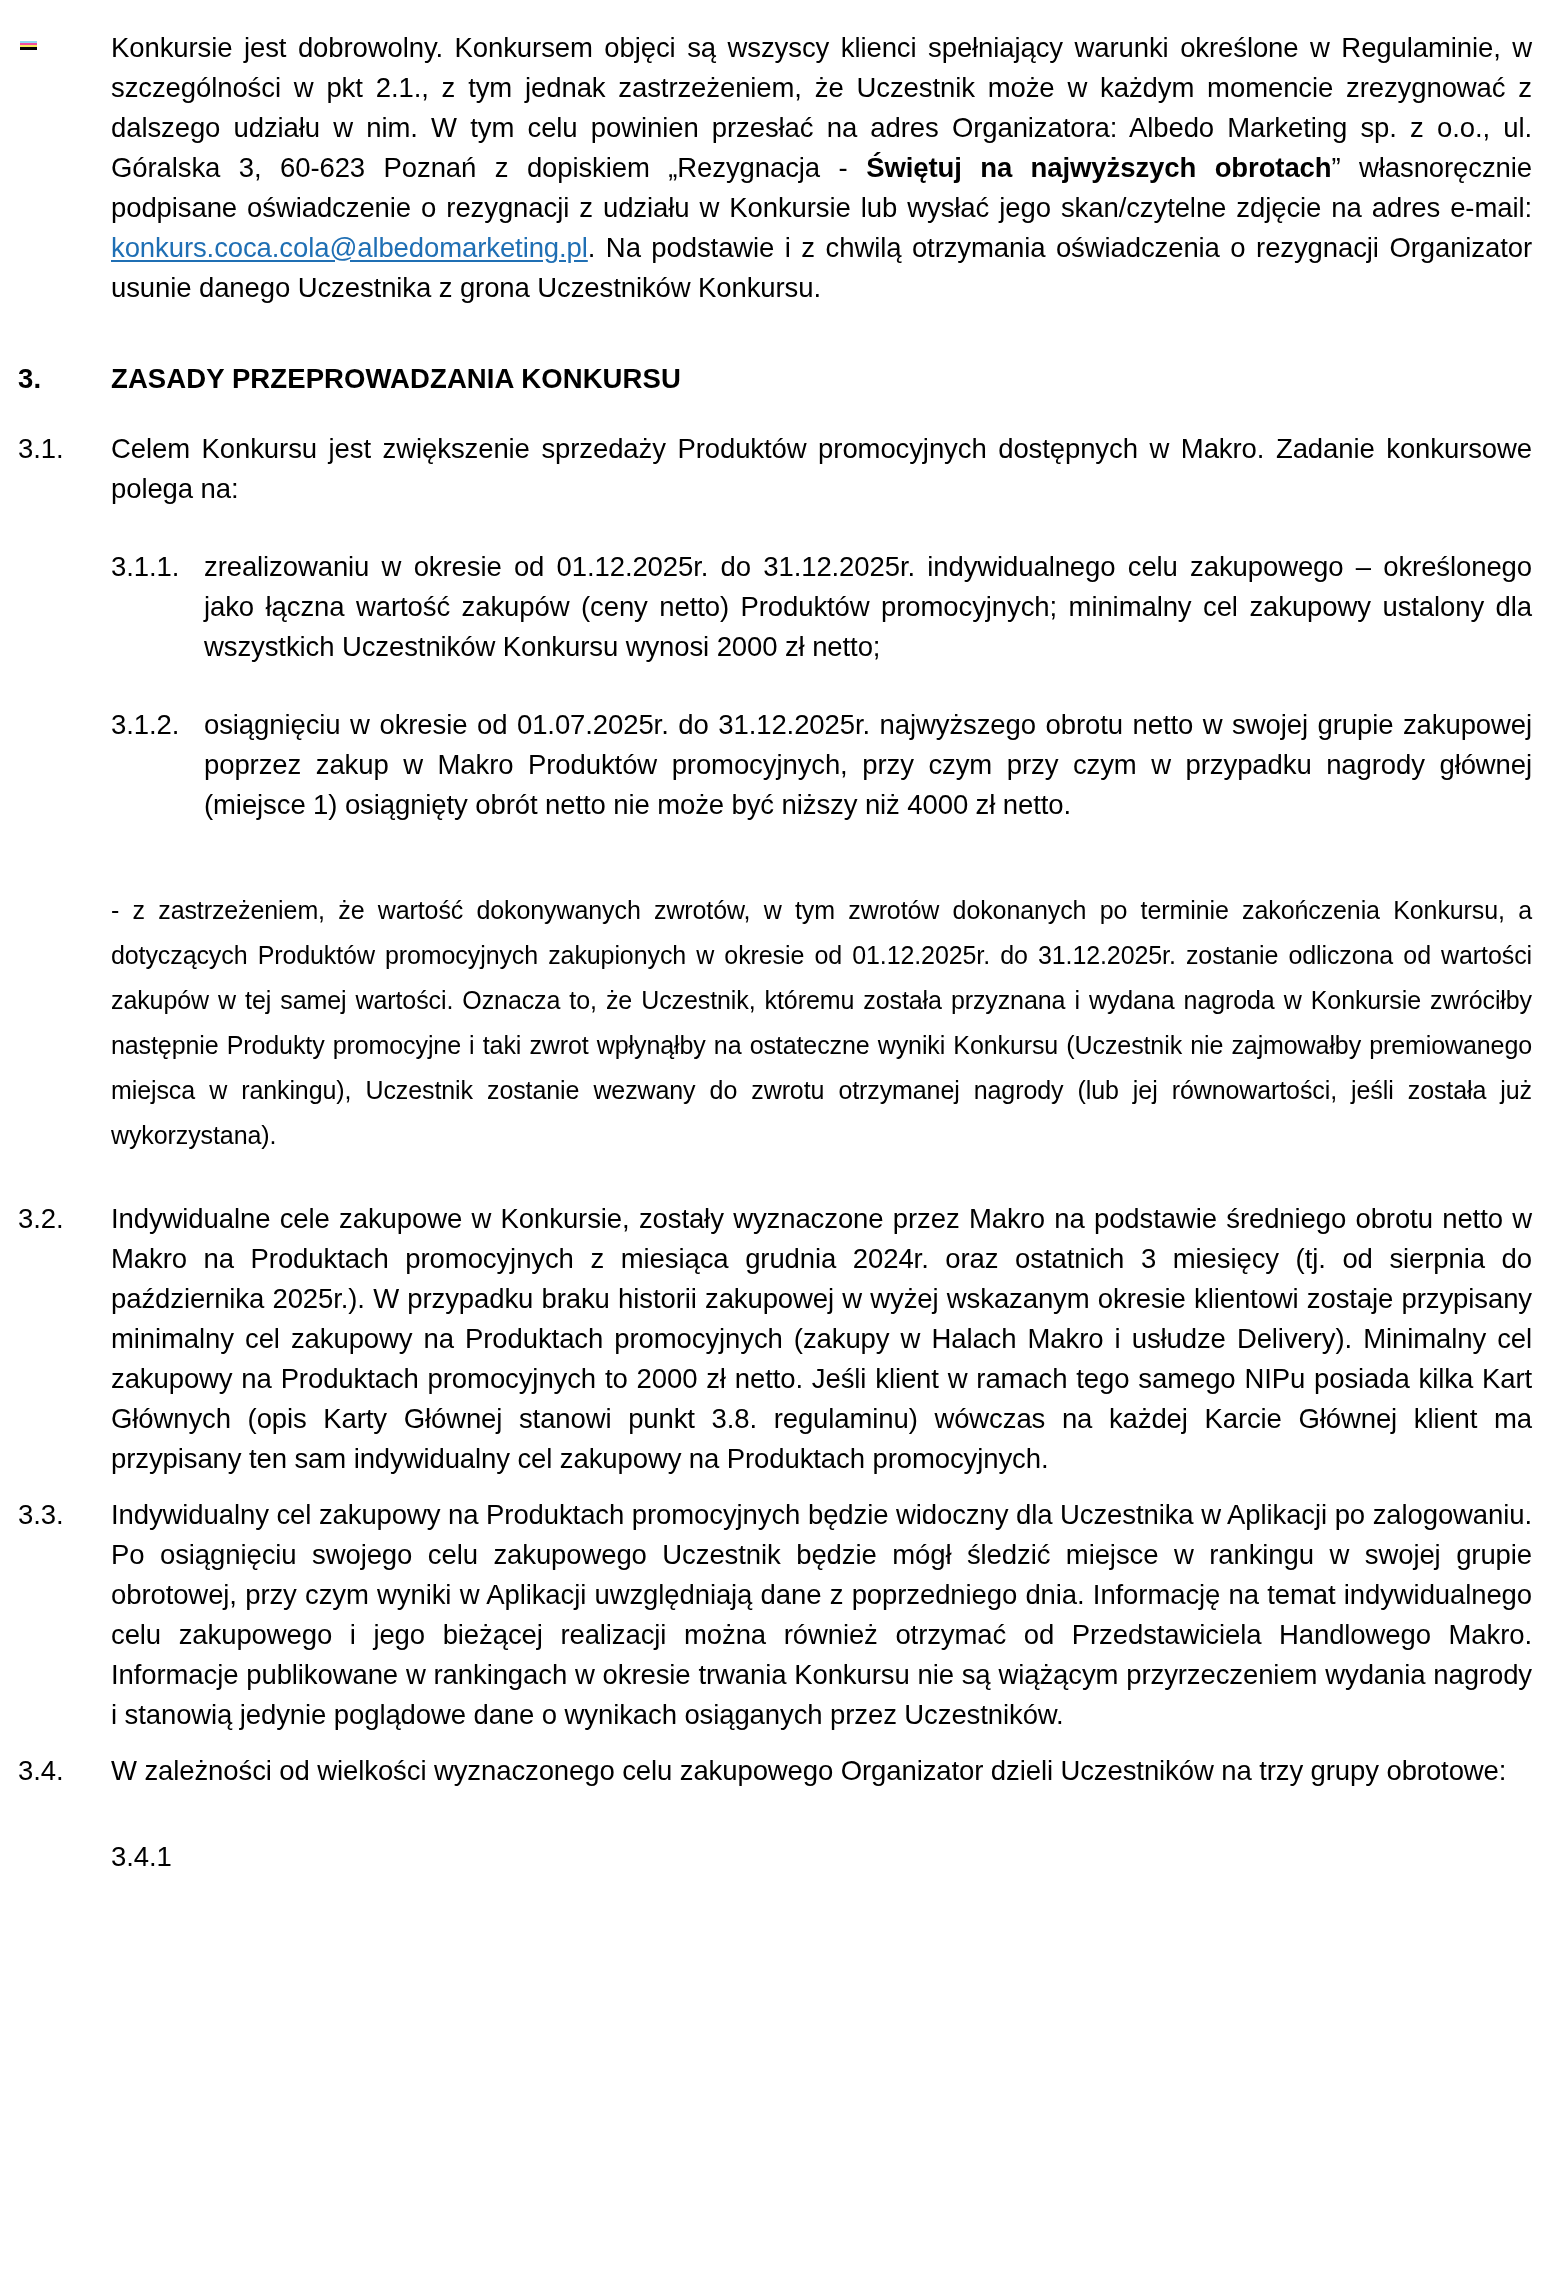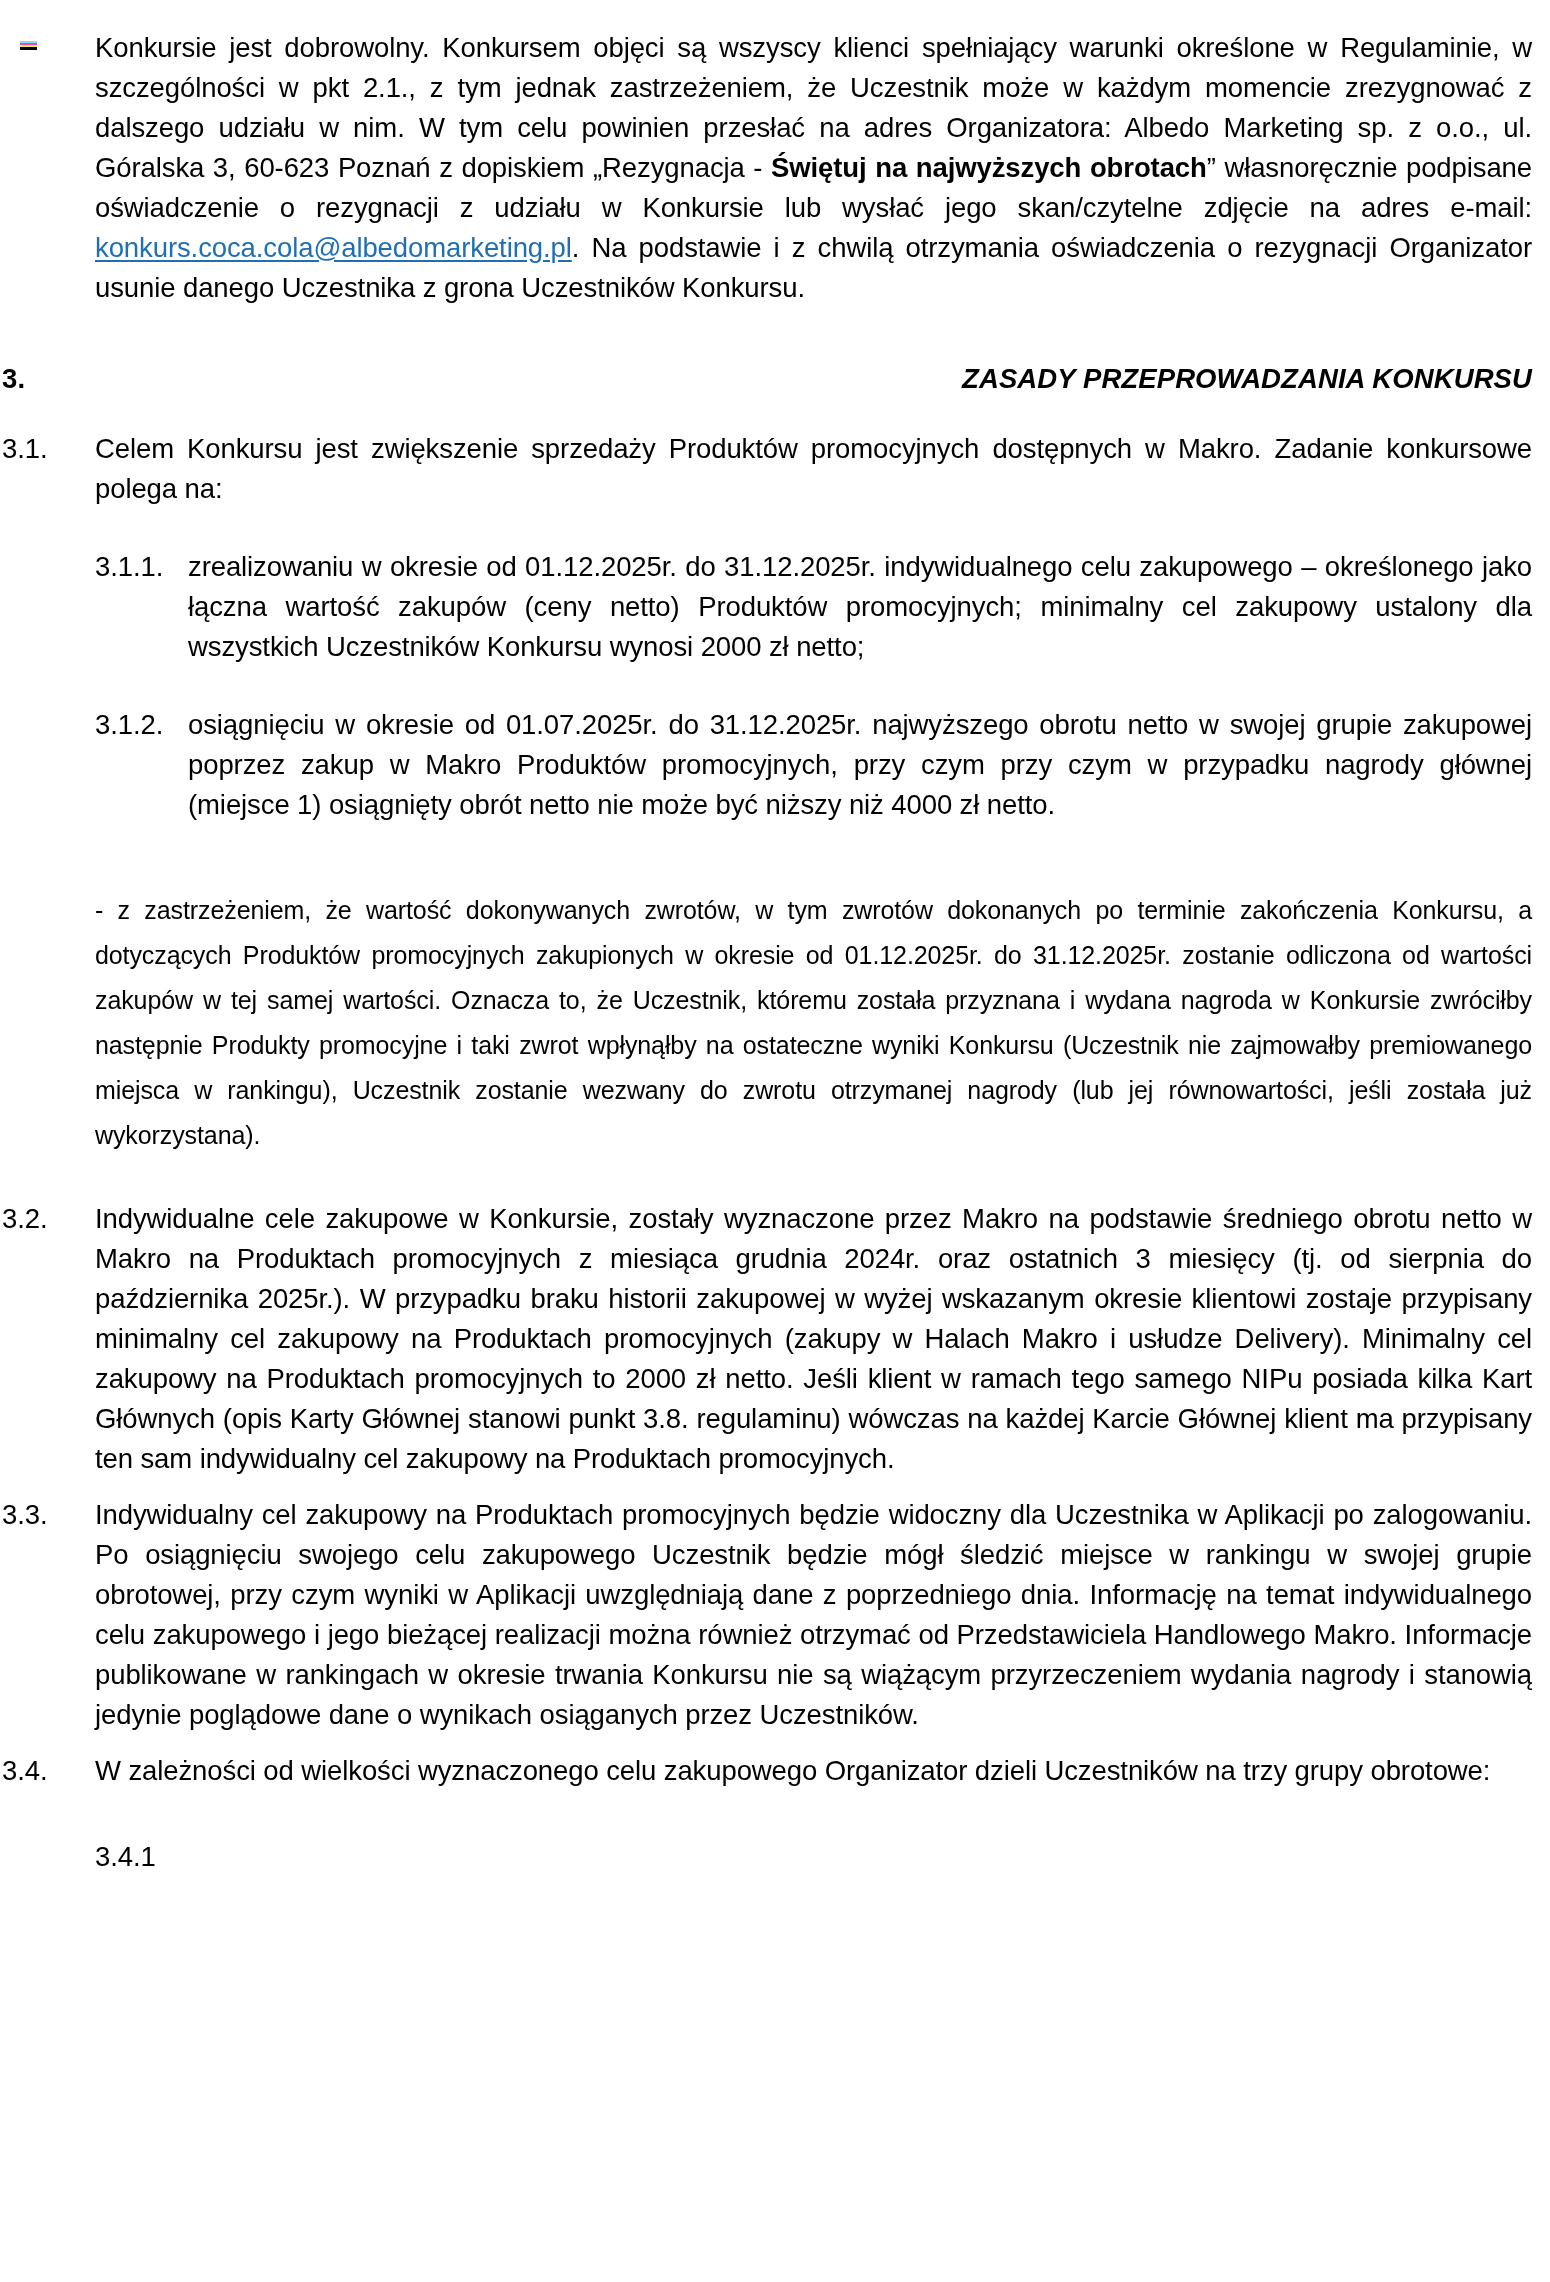--- a/index.html
+++ b/index.html
@@ -27,21 +27,21 @@
     top: 11px;
     width: 17px;
     height: 11px;
     display: flex;
     flex-direction: column;
   }
   .color-swatch i { display: block; flex: 1 1 auto; }
 
   .doc-body {
     position: relative;
-    padding-left: 0;
+    padding-left: 16px;
     padding-right: 8px;
   }
 
   
   .blk {
     display: flex;
     align-items: flex-start;
     font-size: 27.5px;
     line-height: 40px;
     letter-spacing: -0.1px;
@@ -57,21 +57,21 @@
     text-align: justify;
     text-justify: inter-word;
     hyphens: none;
   }
 
   
   .lvl1 > .num { width: 95px; padding-left: 2px; }
   .lvl1 { padding-left: 0; padding-right: 10px; }
 
   .heading { font-weight: bold; letter-spacing: 0.1px; }
-  .heading .txt { text-align: right; font-style: italic; }
+  .heading .txt { text-align: left; }
 
   
   .lvl2 { padding-left: 95px; padding-right: 10px; }
   .lvl2 > .num { width: 93px; }
 
   
   .lvl3 { padding-left: 95px; padding-right: 10px; gap: 8px; }
   .lvl3 > .num { width: 115px; }
 
   

